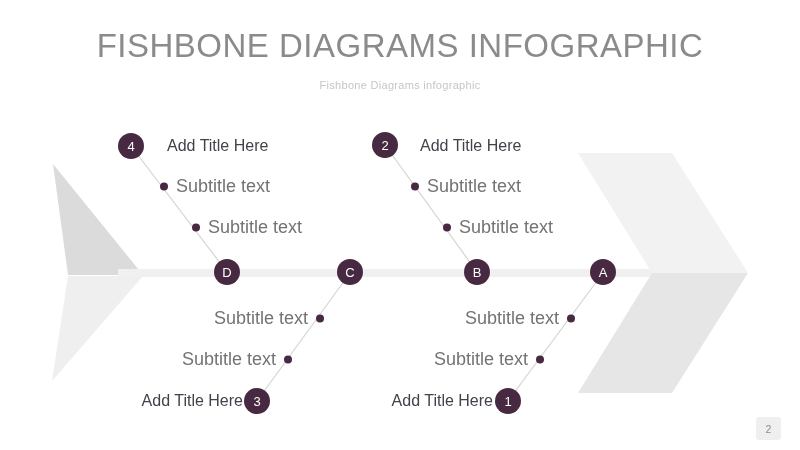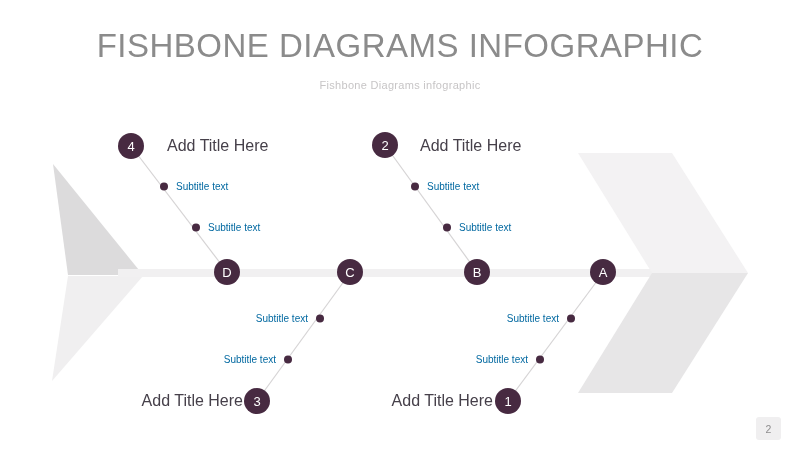--- a/index.html
+++ b/index.html
@@ -23,21 +23,21 @@
     background:#472a41; color:#ffffff; display:flex; align-items:center;
     justify-content:center; font-size:13px; line-height:1;
   }
   .branch-title {
     position:absolute; font-size:16px; color:#46404a;
     transform:translateY(-50%); white-space:nowrap;
   }
   .sub-row {
     position:absolute; display:flex; align-items:center;
     transform:translateY(-50%); white-space:nowrap;
-    font-size:10px; color:#0369a1;justify-content:space-between;
+    font-size:18px; color:#737373;justify-content:space-between;
   }
   .dot { width:8px; height:8px; border-radius:50%; background:#472a41; flex:0 0 auto; }
   .sub-row.lead .dot { margin-right:8px; }
   .sub-row.trail .dot { margin-left:8px; }
   .page-badge {
     position:absolute; left:756px; top:417px; width:25px; height:23px;
     background:#f0eff0; border-radius:3px; display:flex; align-items:center;
     justify-content:center; font-size:10.5px; color:#8e8d8e;
   }
 </style>

